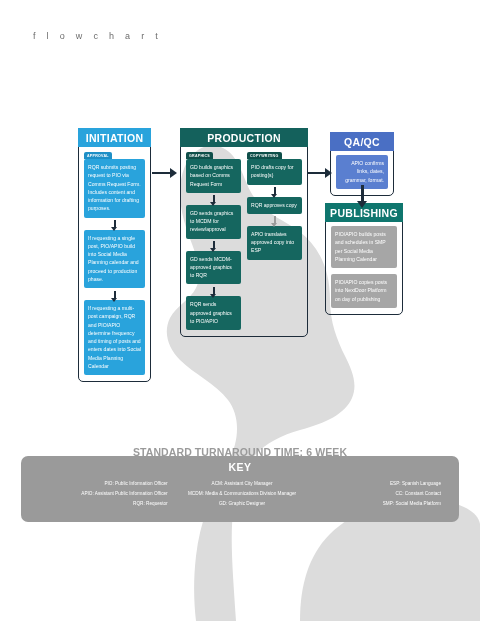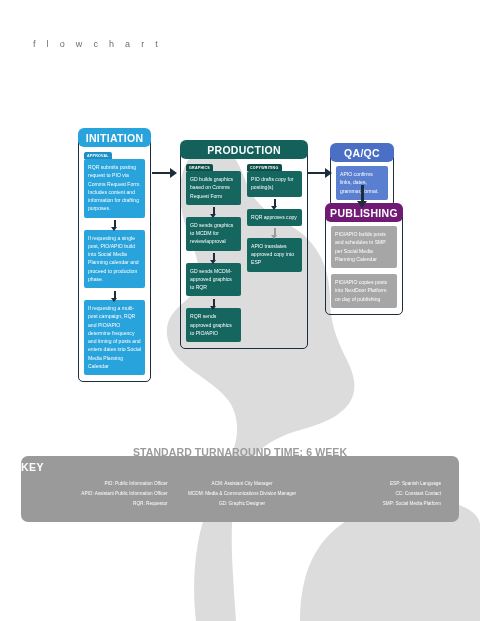--- a/index.html
+++ b/index.html
@@ -15,33 +15,33 @@
   .silhouette-wrap{
     position:absolute; inset:0; z-index:0; pointer-events:none;
   }
 
   
   .page-header{ position:absolute; left:33px; top:26px; z-index:3; }
   .title{
     font-size:15.5px; font-weight:bold; letter-spacing:0.2px; color:#161616;
   }
   .subtitle{
-    font-size:9px; color:#6d6d6d; letter-spacing:4.3px; margin-top:13px;
+    font-size:9px; color:#6d6d6d; letter-spacing:4.3px; margin-top:5px;
     font-weight:400;
   }
 
   
   .flow{
     position:absolute; left:0; top:128px; width:480px; height:280px; z-index:2;
   }
 
   .col{ position:absolute; }
 
   .col-pill{
-    height:19px; border-radius:6px; display:flex; align-items:center;
+    height:19px; border-radius:0; display:flex; align-items:center;
     justify-content:center; color:#fff; font-weight:bold; font-size:10.5px;
     letter-spacing:0.3px; position:relative; z-index:3;
   }
 
   .col-body{
     border:1.6px solid #1d2c3a; border-radius:5px;
     margin-top:-9px; padding:13px 5px 6px 5px; position:relative;
     background:transparent;
   }
 
@@ -106,21 +106,21 @@
     z-index:2;
   }
 
   
   .key-panel{
     position:absolute; left:21px; top:456px; width:438px; height:66px;
     background:#9a9a9a; border-radius:7px; z-index:3; color:#fff;
     padding-top:5px;
   }
   .key-title{
-    text-align:left; font-size:10.5px; font-weight:bold; letter-spacing:0.4px;
+    text-align:center; font-size:10.5px; font-weight:bold; letter-spacing:0.4px;
     margin-bottom:8px;
   }
   .key-cols{ display:flex; padding:0 14px; }
   .key-col{ flex:1; display:flex; flex-direction:column; gap:4px; }
   .key-col .key-item{ font-size:4.7px; line-height:1.25; }
   .key-col.c1{ align-items:flex-end; padding-right:8px;}
   .key-col.c2{ align-items:center; }
   .key-col.c3{ align-items:flex-end; padding-right:4px;}
 </style>
 </head>
@@ -179,21 +179,21 @@
         </div>
       </div>
     </div>
   </div>
 
   <div class="arrow-right" style="left:152px; top:40px;">
     <i></i>
       <b></b>
   </div>
 
-  <div class="col" id="col-production" style="left:180px; top:12px; width:128px;">
+  <div class="col" id="col-production" style="left:180px; top:0px; width:128px;">
     <div class="col-pill" style="background:#14615C;">PRODUCTION</div>
     <div class="col-body">
       <div class="lane">
 
         <div class="lane-col">
           <div class="sub-tab" style="background:#0F4F4A;">GRAPHICS</div>
           <div class="node" style="background:#15665F;">GD builds graphics based on Comms Request Form</div>
           <div class="arrow-down">
               <span></span>
             </div>
@@ -223,38 +223,38 @@
 
       </div>
     </div>
   </div>
 
   <div class="arrow-right" style="left:307px; top:40px;">
     <i></i>
       <b></b>
   </div>
 
-  <div class="col" id="col-qaqc" style="left:330px; top:15px; width:64px;">
+  <div class="col" id="col-qaqc" style="left:330px; top:4px; width:64px;text-align:right;">
     <div class="col-pill" style="background:#4A6FC4;">QA/QC</div>
     <div class="col-body" style="padding-top:12px;">
       <div class="lane">
         <div class="lane-col">
           <div class="node" style="background:#5A7FD0;">APIO confirms links, dates, grammar, format.</div>
         </div>
       </div>
     </div>
   </div>
 
   <div class="arrow-big-down" style="left:357px; top:57px;">
     <i></i>
       <b></b>
   </div>
 
   <div class="col" id="col-publishing" style="left:325px; top:75px; width:78px;">
-    <div class="col-pill" style="background:#701a75;">PUBLISHING</div>
+    <div class="col-pill" style="background:#0f766e;">PUBLISHING</div>
     <div class="col-body" style="padding-top:12px;">
       <div class="lane">
         <div class="lane-col">
           <div class="node" style="background:#A6A6A6;">PIO/APIO builds posts and schedules in SMP per Social Media Planning Calendar</div>
           <div style="height:6px;"></div>
           <div class="node" style="background:#A6A6A6;">PIO/APIO copies posts into NextDoor Platform on day of publishing</div>
         </div>
       </div>
     </div>
   </div>

